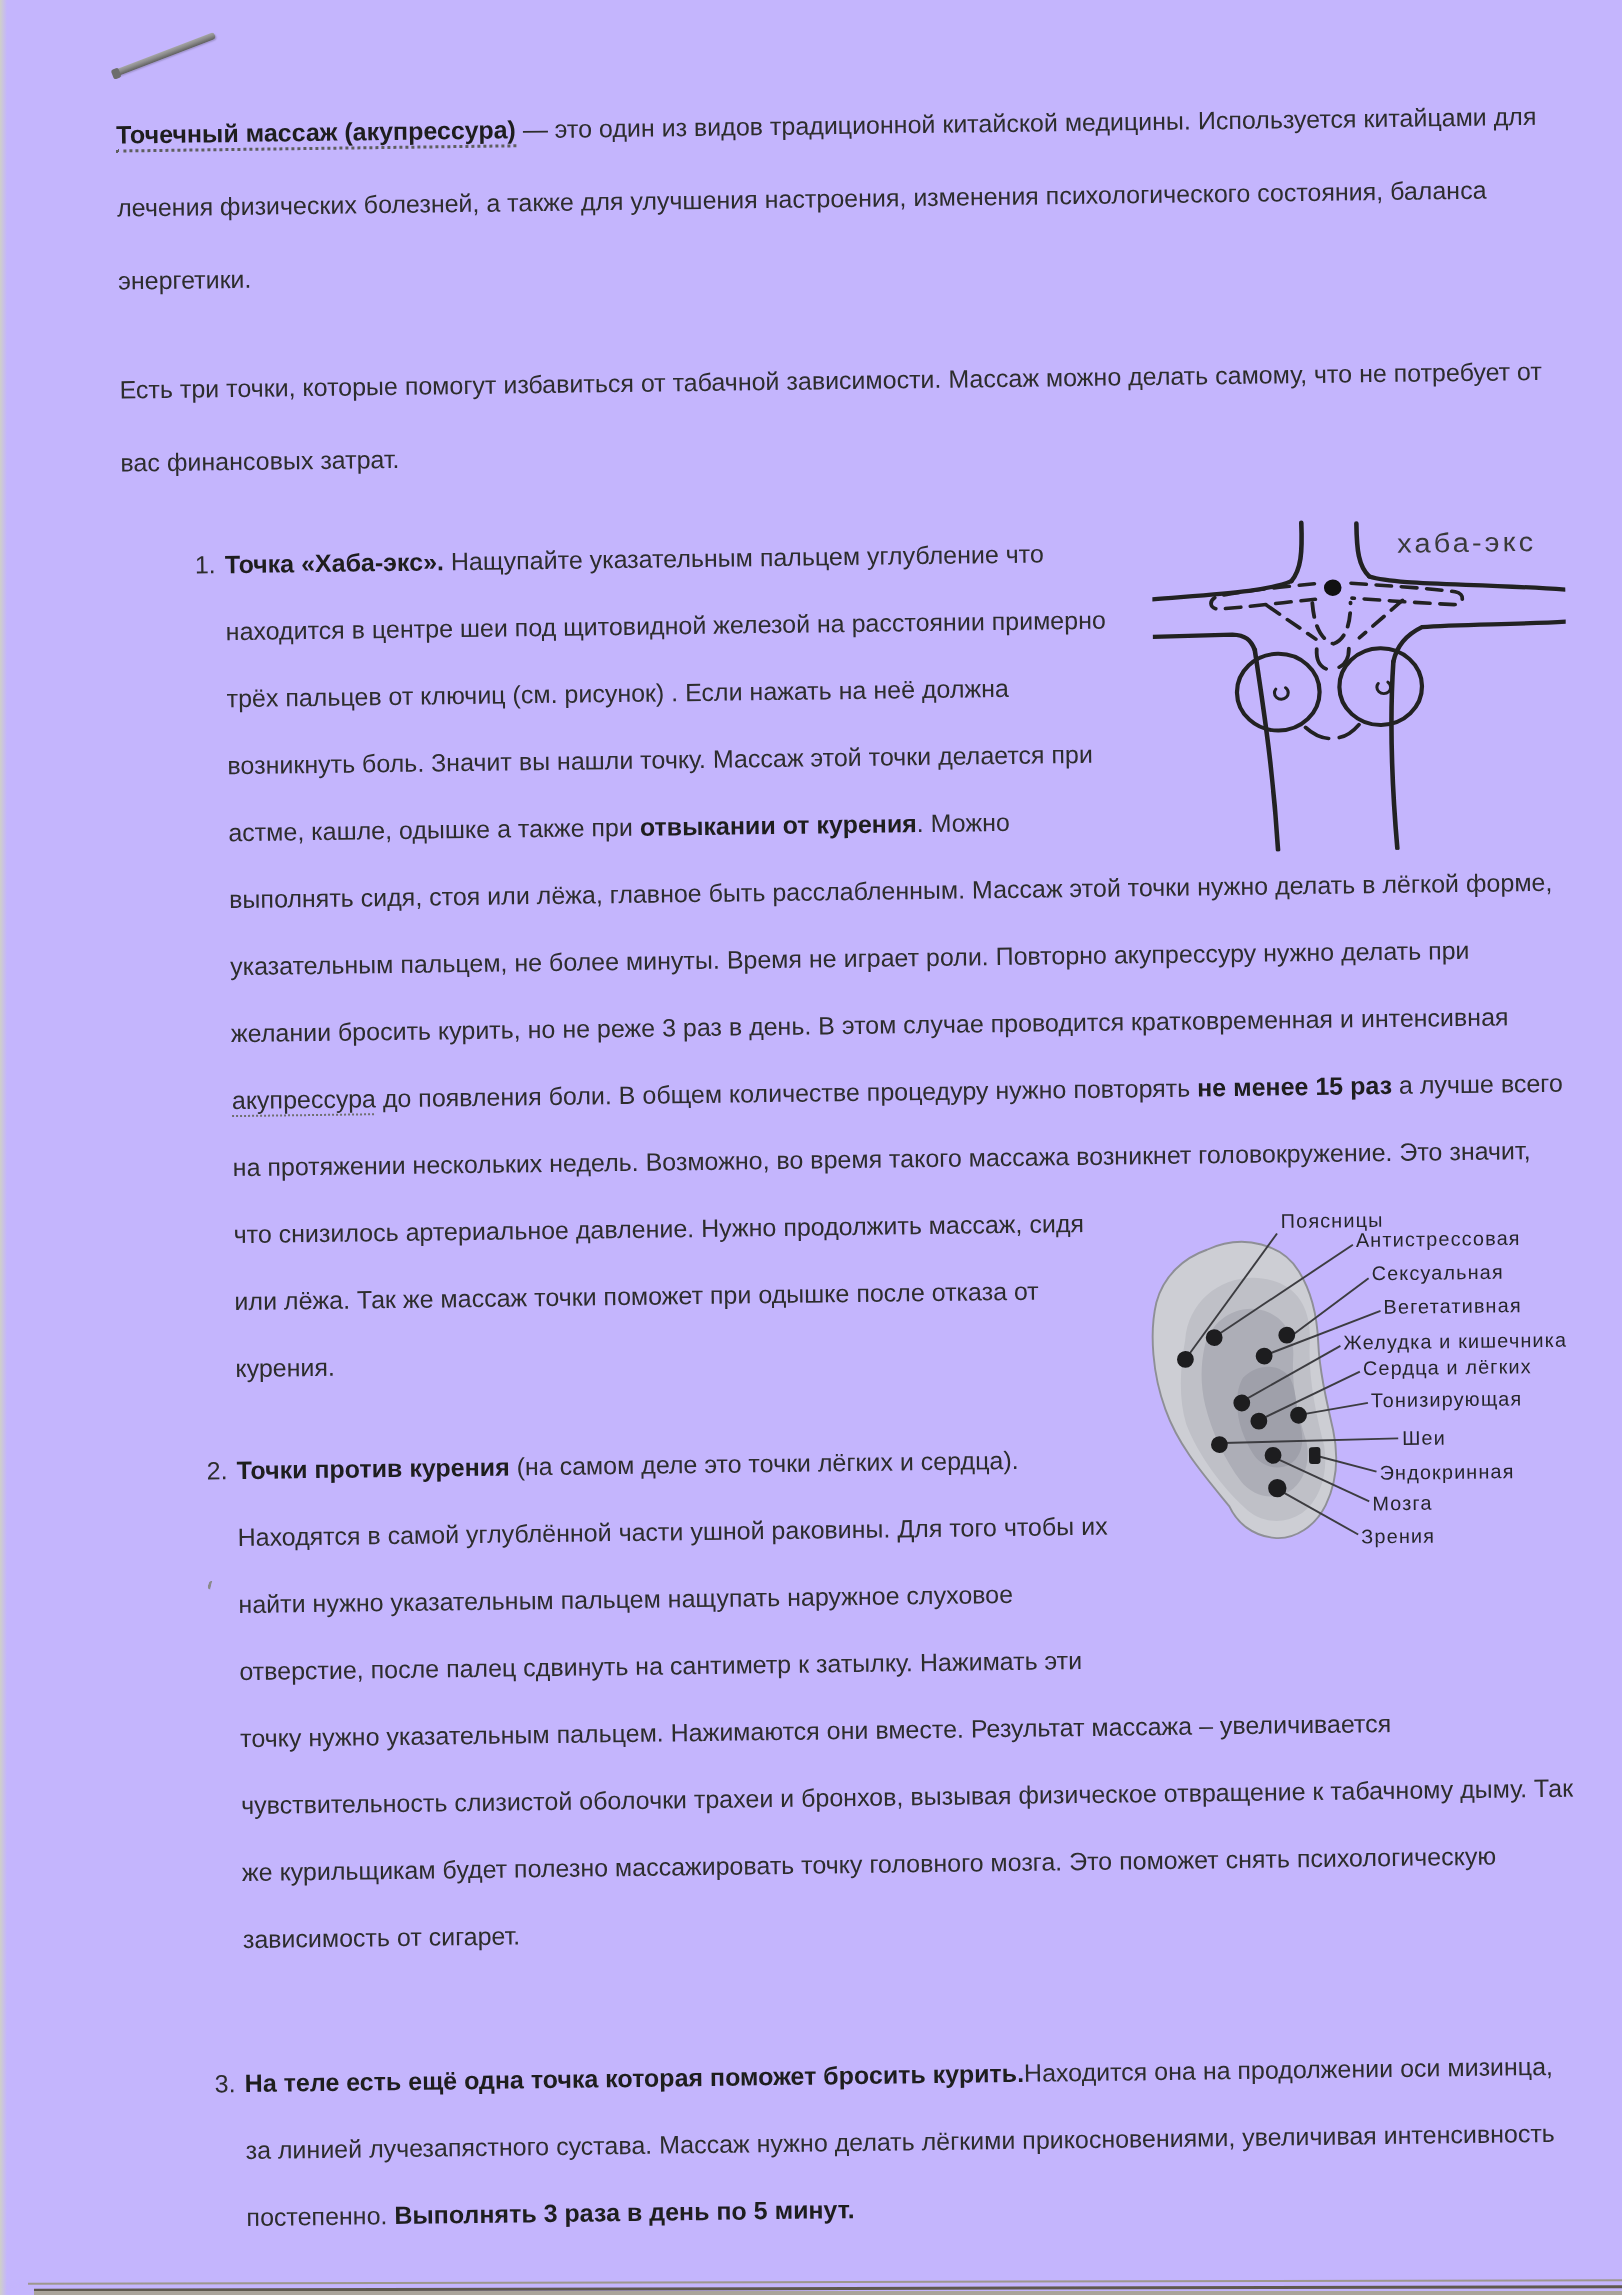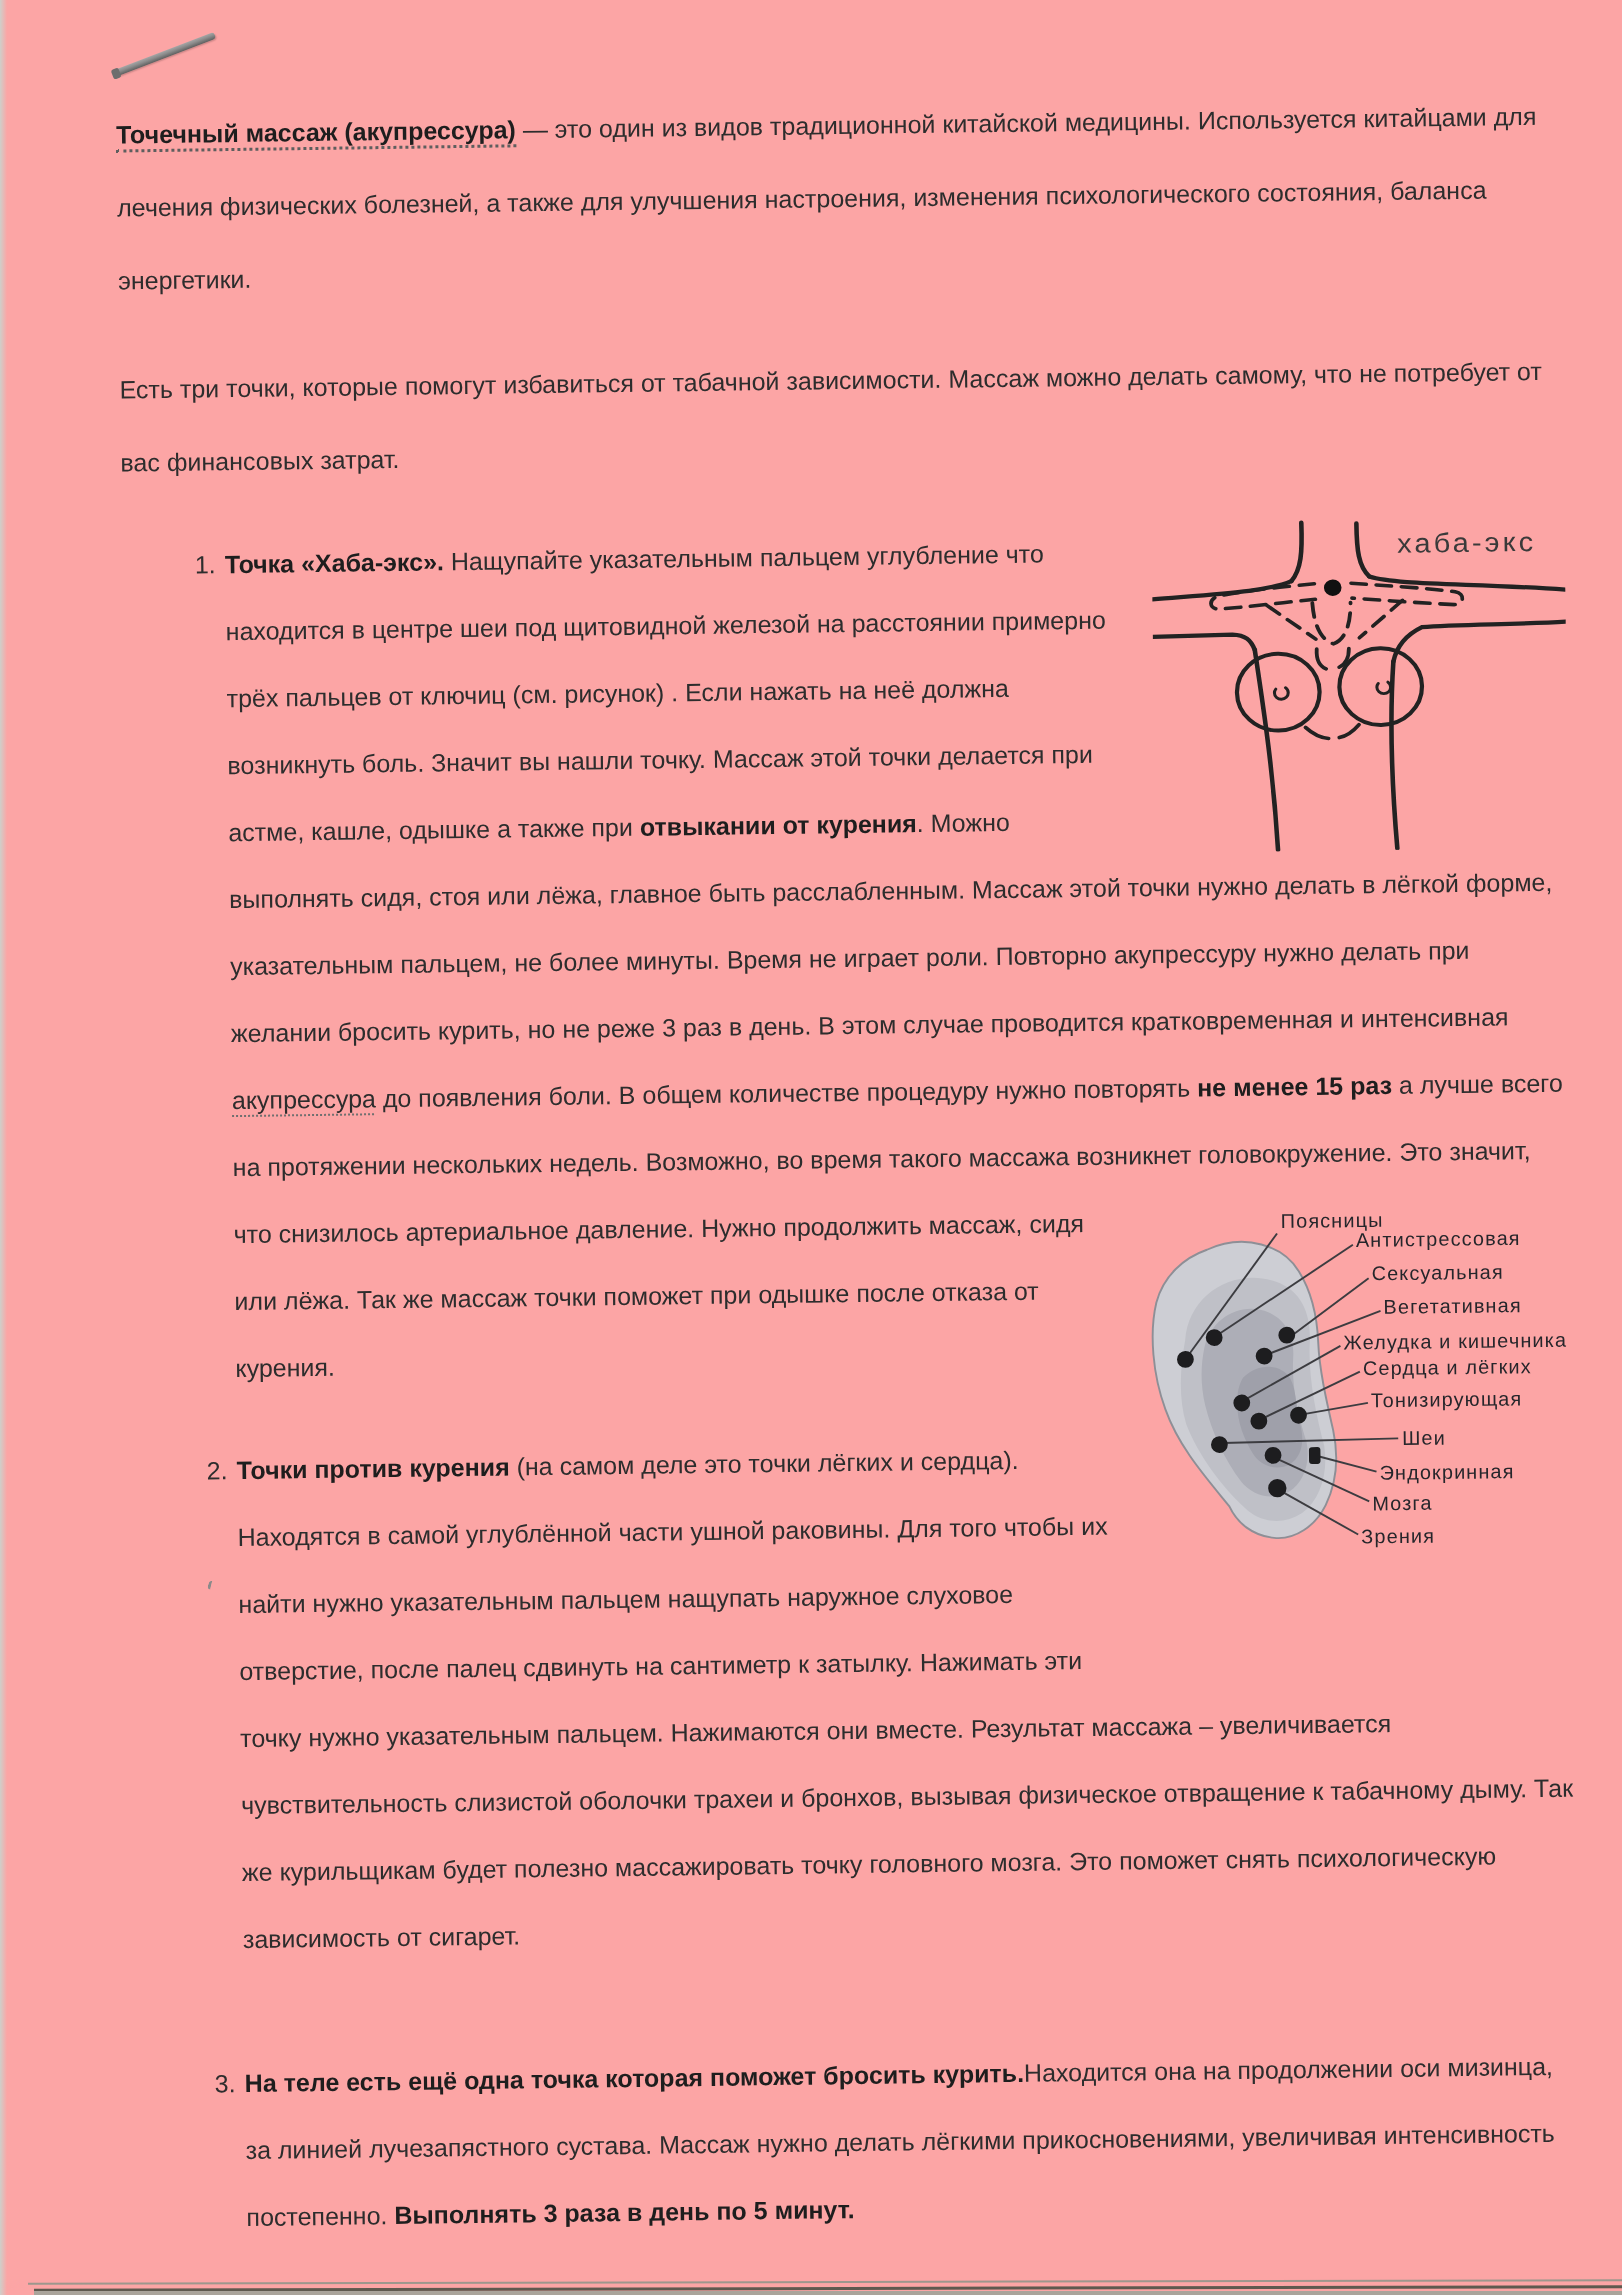--- a/index.html
+++ b/index.html
@@ -1,17 +1,17 @@
 <!DOCTYPE html>
 <html style="font-size:12.2px"><head>
 <meta charset="utf-8">
 <style>
   html,body{margin:0;padding:0;}
   body{width:1623px;height:2295px;font-family:"Liberation Sans",sans-serif;background:#e9e9e5;}
-  #page{position:relative;width:1623px;height:2295px;background:#fca5a5;overflow:hidden;}
+  #page{position:relative;width:1623px;height:2295px;background:#c4b5fd;overflow:hidden;}
   .left-edge{position:absolute;left:0;top:0;width:6.9px;height:100%;
     background:linear-gradient(90deg,#cfcfca,rgba(255,255,255,0));}
   
   .staple{position:absolute;left:115px;top:70px;width:107px;height:6.9px;border-radius:3.8px;
     background:linear-gradient(to bottom,#a6a6a6 0%,#8b8b8b 45%,#5f5f5f 100%);
     transform:rotate(-21deg);transform-origin:0 50%;box-shadow:0.8px 1.5px 1.5px rgba(0,0,0,.18);}
   .staple::before{content:"";position:absolute;left:-3.1px;top:-1.5px;width:7.7px;height:10px;
     border-radius:2.3px;background:#6d6d6d;}
   .speck{position:absolute;left:208px;top:1581px;width:3.8px;height:9.2px;border-left:3.1px solid #8a8a8a;
     border-radius:60% 0 0 60%;transform:rotate(14deg);}

